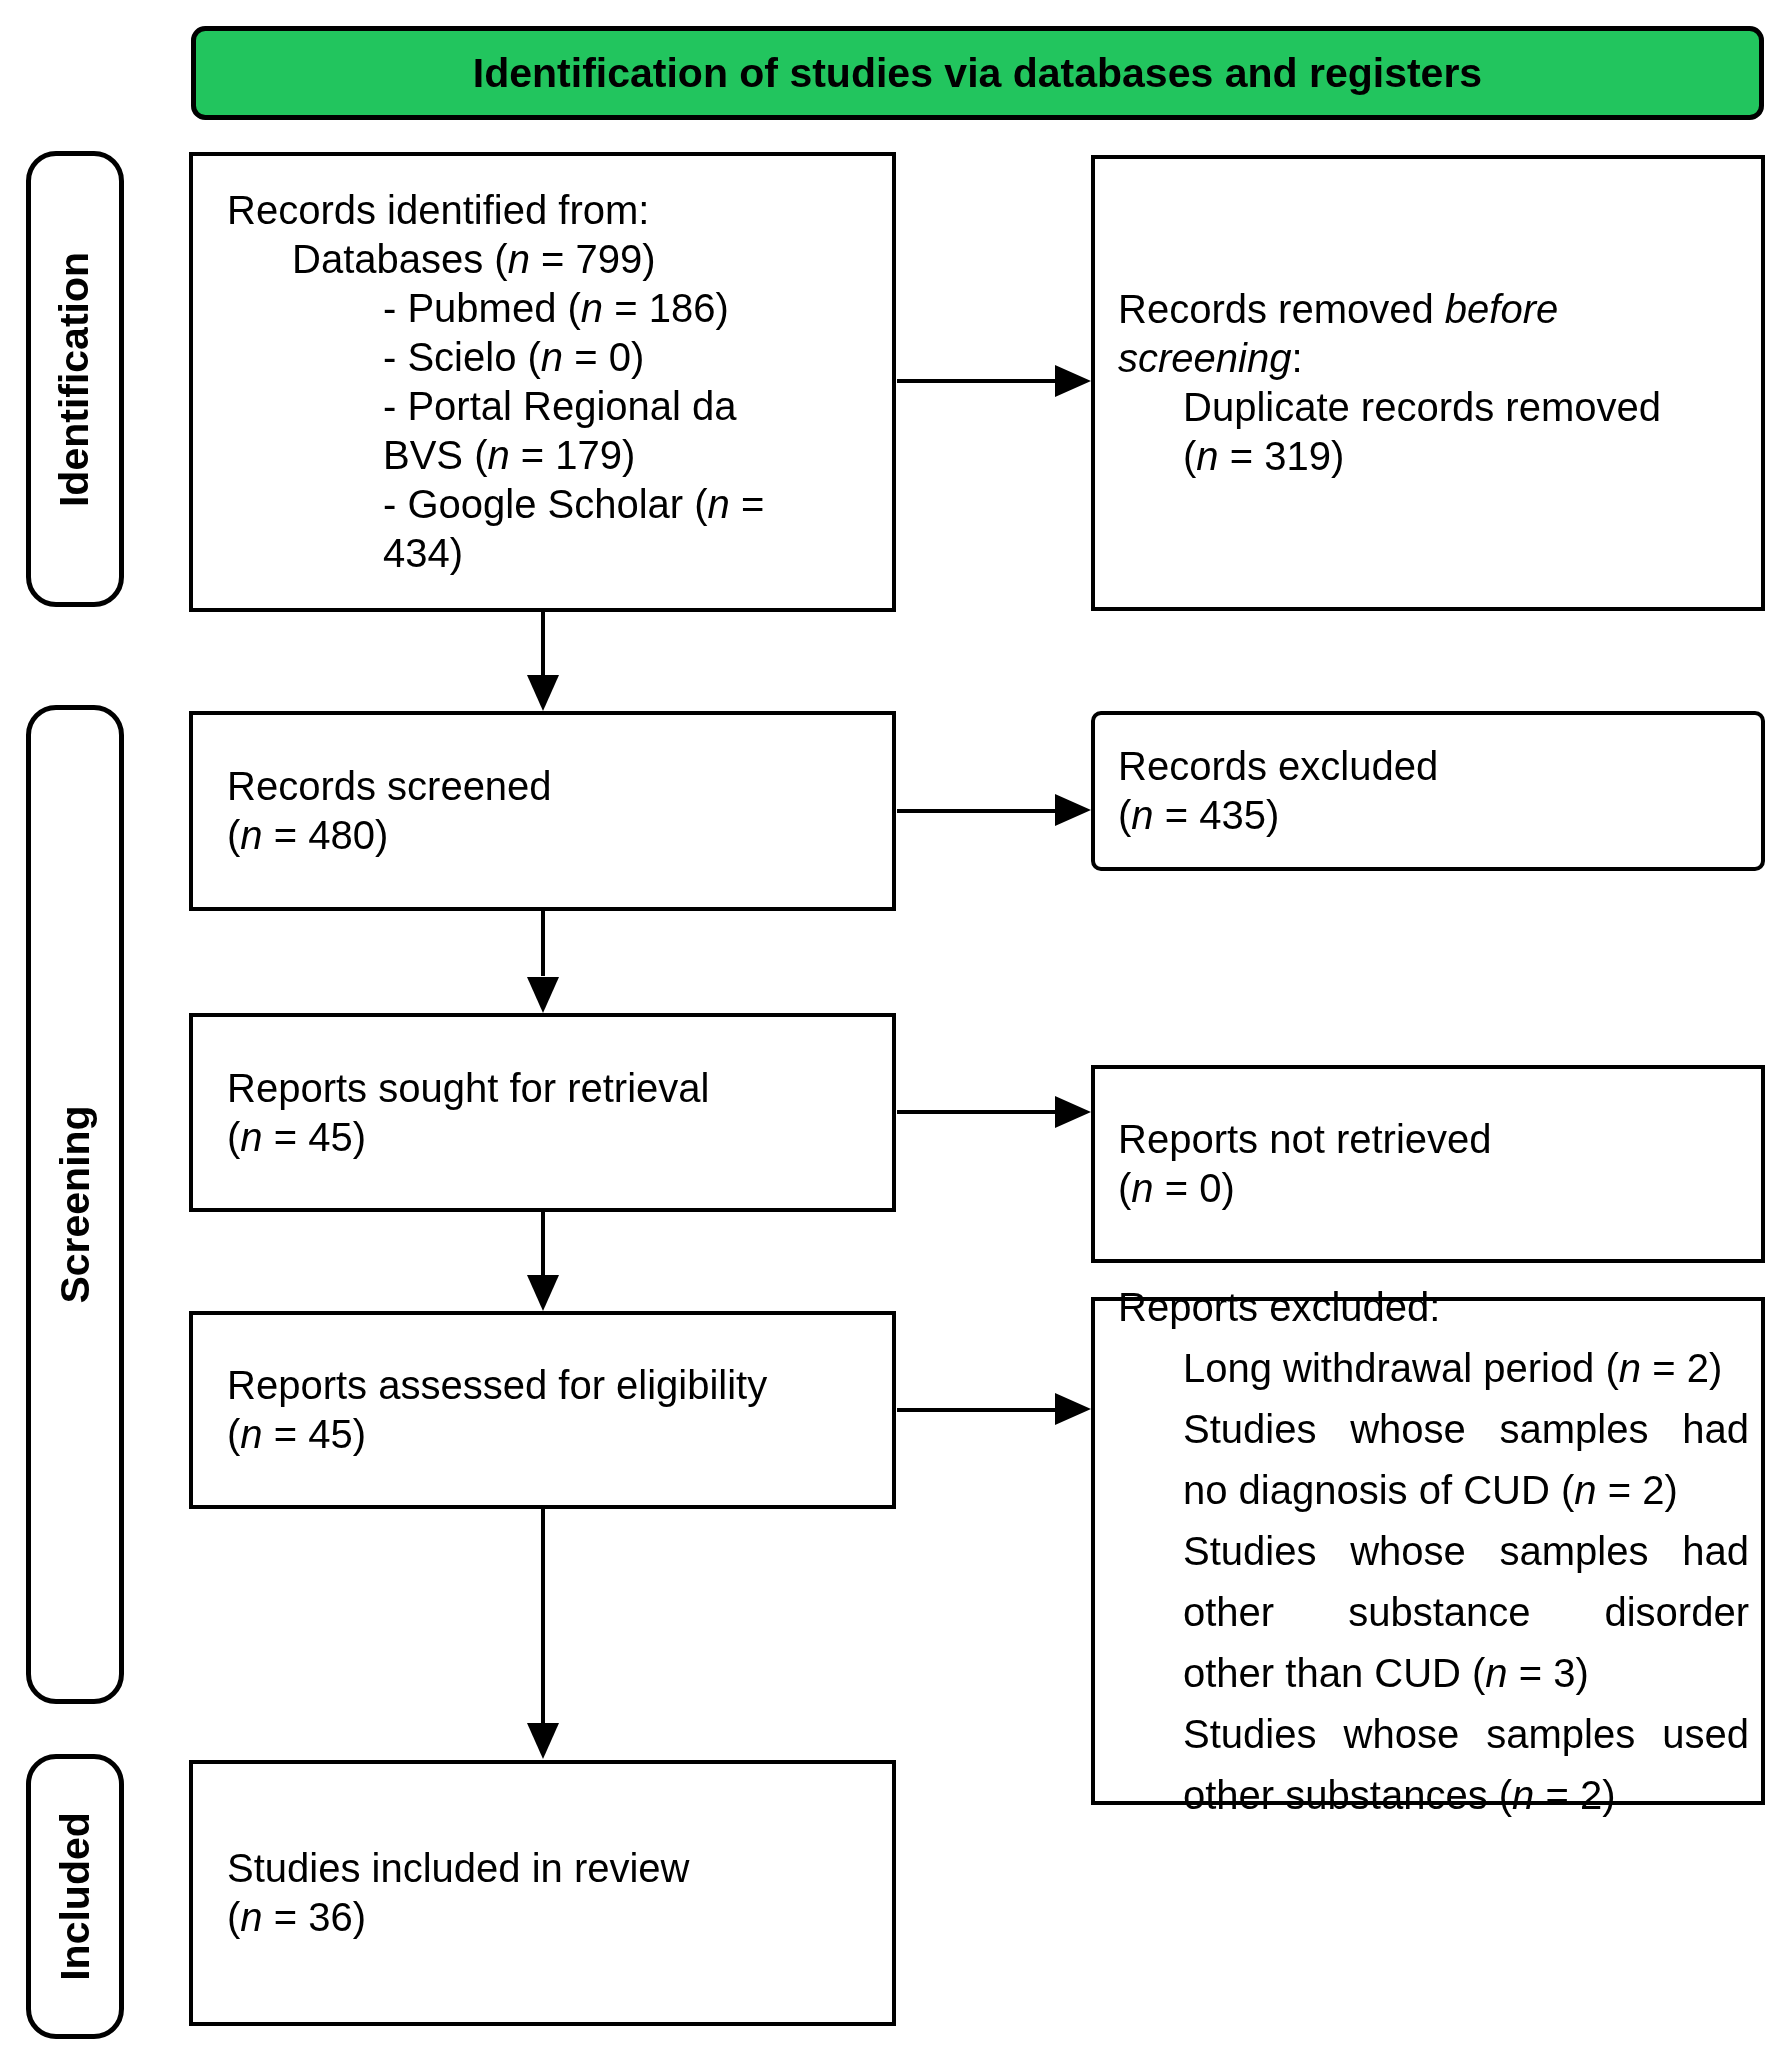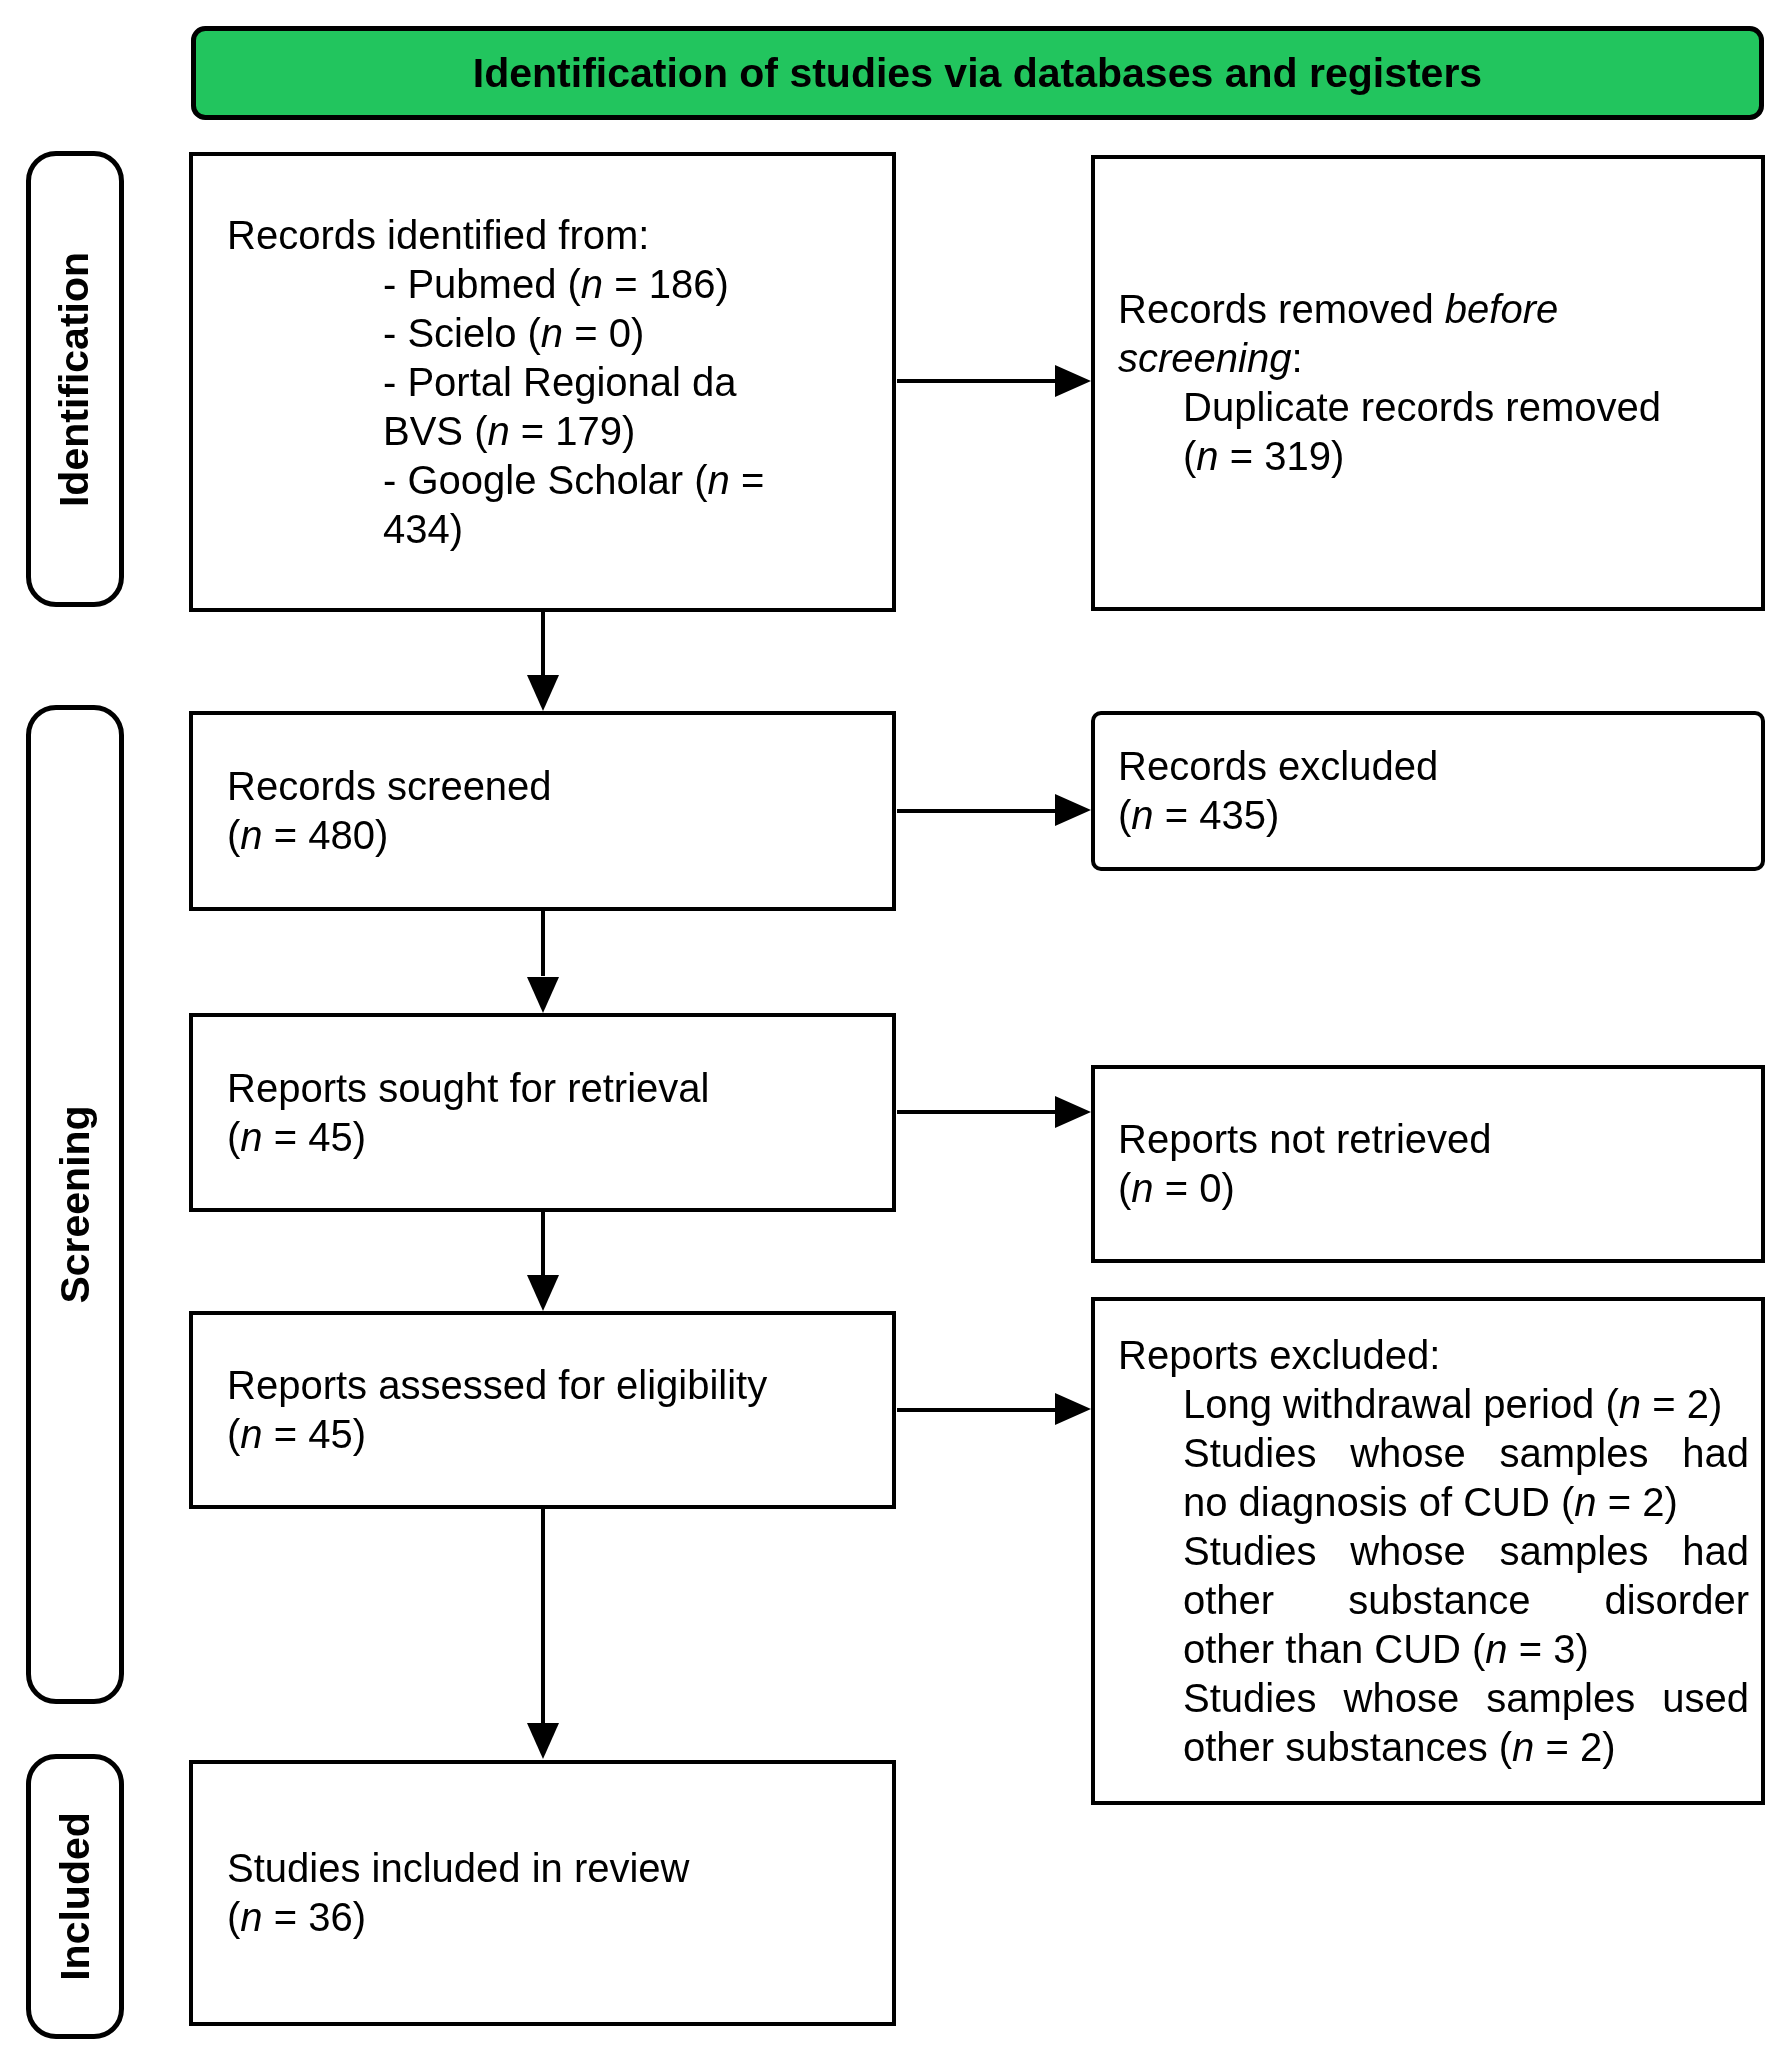--- a/index.html
+++ b/index.html
@@ -59,20 +59,21 @@
   </div>
   <div class="stage" style="top:705px; height:999px;">
     <span>Screening</span>
   </div>
   <div class="stage" style="top:1754px; height:285px;">
     <span>Included</span>
   </div>
 
   <div class="box col1" style="top:152px; height:460px;">
       <div class="tl ind0"><span>Records identified from:</span></div>
+      <div class="tl ind1"><span>Databases (</span><span style="font-style: italic;">n</span><span> = 799)</span></div>
       <div class="tl ind2"><span>- Pubmed (</span><span style="font-style: italic;">n</span><span> = 186)</span></div>
       <div class="tl ind2"><span>- Scielo (</span><span style="font-style: italic;">n</span><span> = 0)</span></div>
       <div class="tl ind2"><span>- Portal Regional da</span></div>
       <div class="tl ind2"><span>BVS (</span><span style="font-style: italic;">n</span><span> = 179)</span></div>
       <div class="tl ind2"><span>- Google Scholar (</span><span style="font-style: italic;">n</span><span> =</span></div>
       <div class="tl ind2"><span>434)</span></div>
     </div>
 
   <div class="box col2" style="top:155px; height:456px;">
       <div class="tl ind0"><span>Records removed </span><span style="font-style: italic;">before</span></div>
@@ -99,21 +100,21 @@
   <div class="box col2" style="top:1017px; height:198px;margin-top:48px;">
       <div class="tl ind0"><span>Reports not retrieved</span></div>
       <div class="tl ind0"><span>(</span><span style="font-style: italic;">n</span><span> = 0)</span></div>
     </div>
 
   <div class="box col1" style="top:1311px; height:198px;">
       <div class="tl ind0"><span>Reports assessed for eligibility</span></div>
       <div class="tl ind0"><span>(</span><span style="font-style: italic;">n</span><span> = 45)</span></div>
     </div>
 
-  <div class="box col2" style="top:1297px; height:508px;">
+  <div class="box col2" style="top:1297px; height:508px;gap:12px;">
       <div class="tl ind0"><span>Reports excluded:</span></div>
       <div class="tl ind1"><span>Long withdrawal period (</span><span style="font-style: italic;">n</span><span> = 2)</span></div>
       <div class="tl ind1 stretch"><span>Studies whose samples had</span></div>
       <div class="tl ind1"><span>no diagnosis of CUD (</span><span style="font-style: italic;">n</span><span> = 2)</span></div>
       <div class="tl ind1 stretch"><span>Studies whose samples had</span></div>
       <div class="tl ind1 stretch"><span>other substance disorder</span></div>
       <div class="tl ind1"><span>other than CUD (</span><span style="font-style: italic;">n</span><span> = 3)</span></div>
       <div class="tl ind1 stretch"><span>Studies whose samples used</span></div>
       <div class="tl ind1"><span>other substances (</span><span style="font-style: italic;">n</span><span> = 2)</span></div>
     </div>

